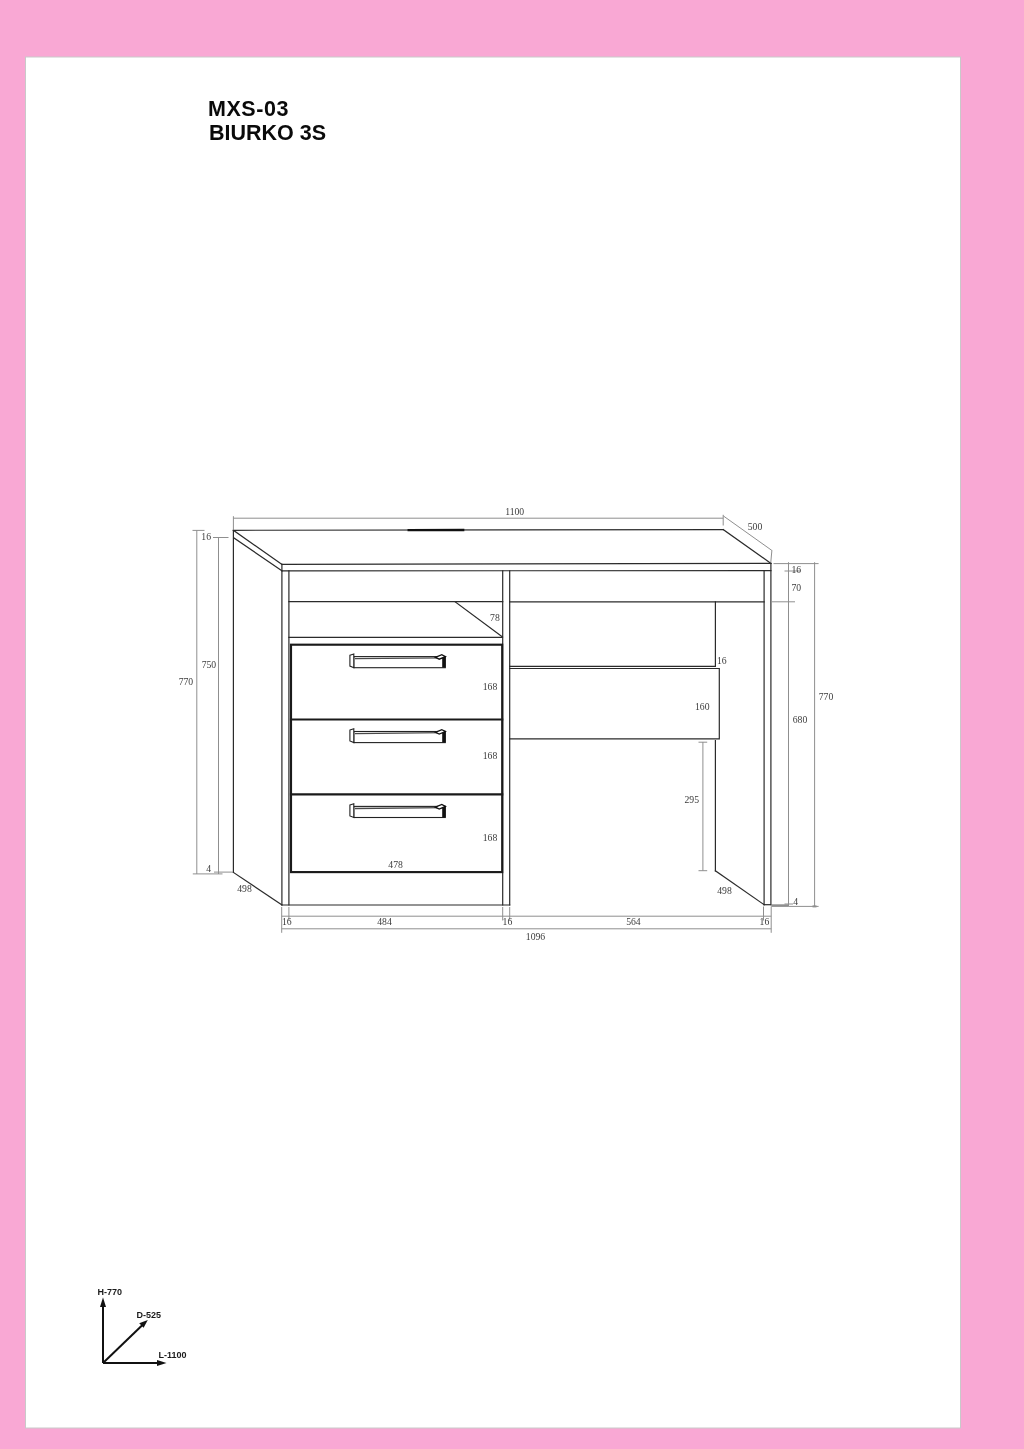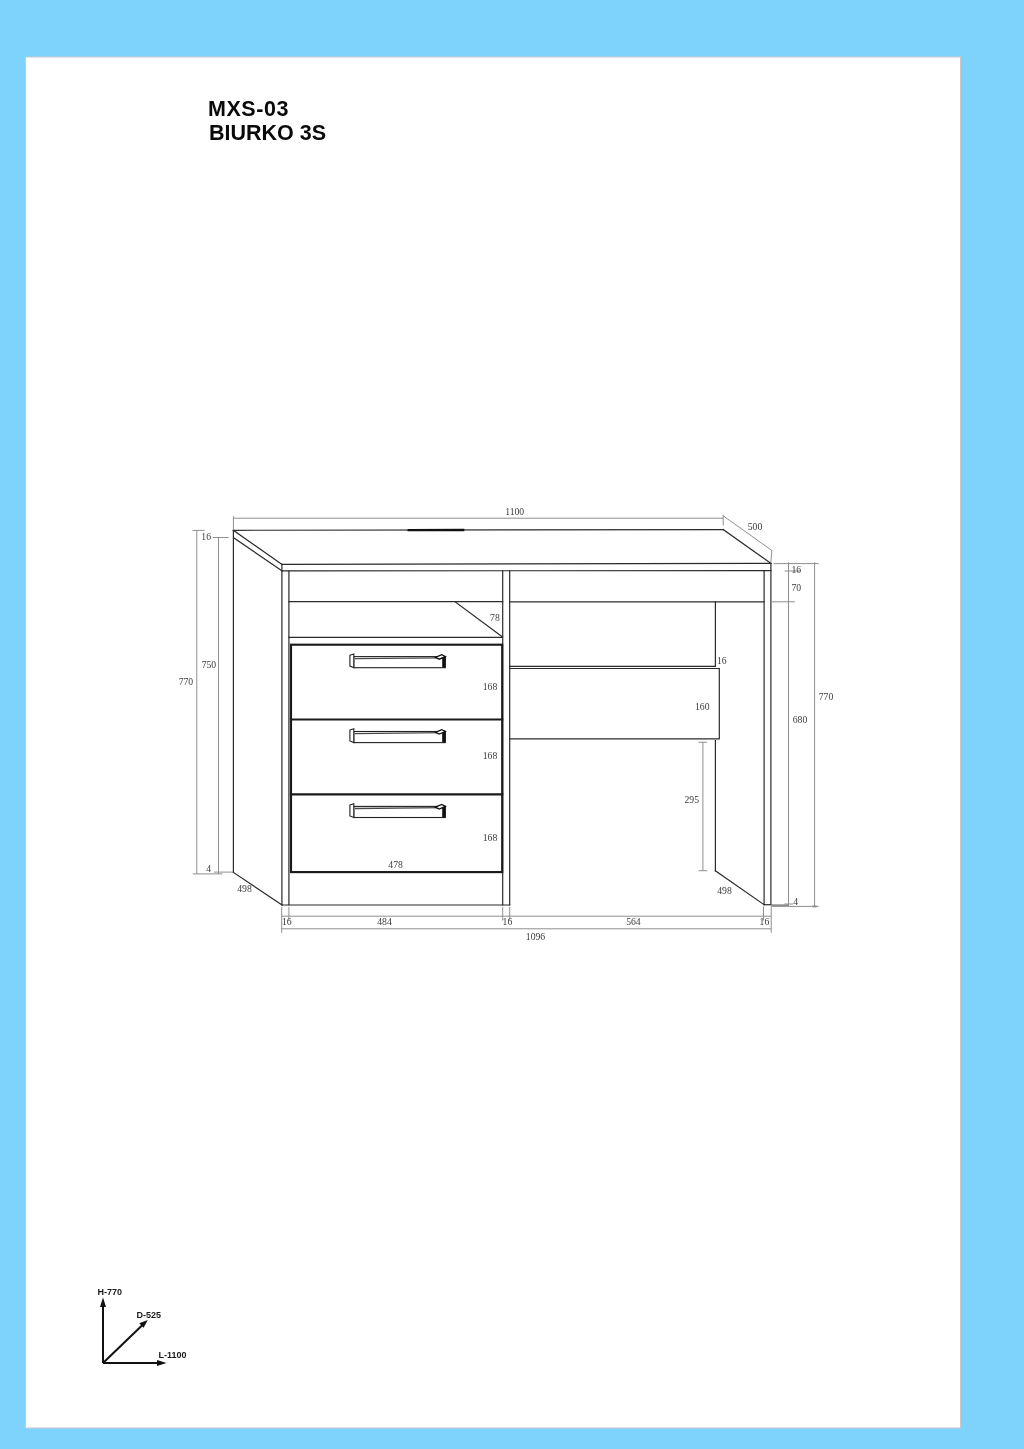--- a/index.html
+++ b/index.html
@@ -1,16 +1,16 @@
 <!DOCTYPE html>
 <html><head>
 <meta charset="utf-8">
 <style>
 html,body{margin:0;padding:0;background:#ffffff;}
-.page{position:relative;width:1024px;height:1449px;background:#7dd3fc;overflow:hidden;
+.page{position:relative;width:1024px;height:1449px;background:#f9a8d4;overflow:hidden;
  font-family:"Liberation Sans", sans-serif;}
 svg{position:absolute;left:0;top:0;}
 </style>
 </head>
 <body>
 <div class="page">
 <svg width="1024" height="1449" viewBox="0 0 1024 1449">
 
 <rect x="25.5" y="57" width="935" height="1371" fill="#ffffff" stroke="#c9c9c9" stroke-width="1"></rect>
 

